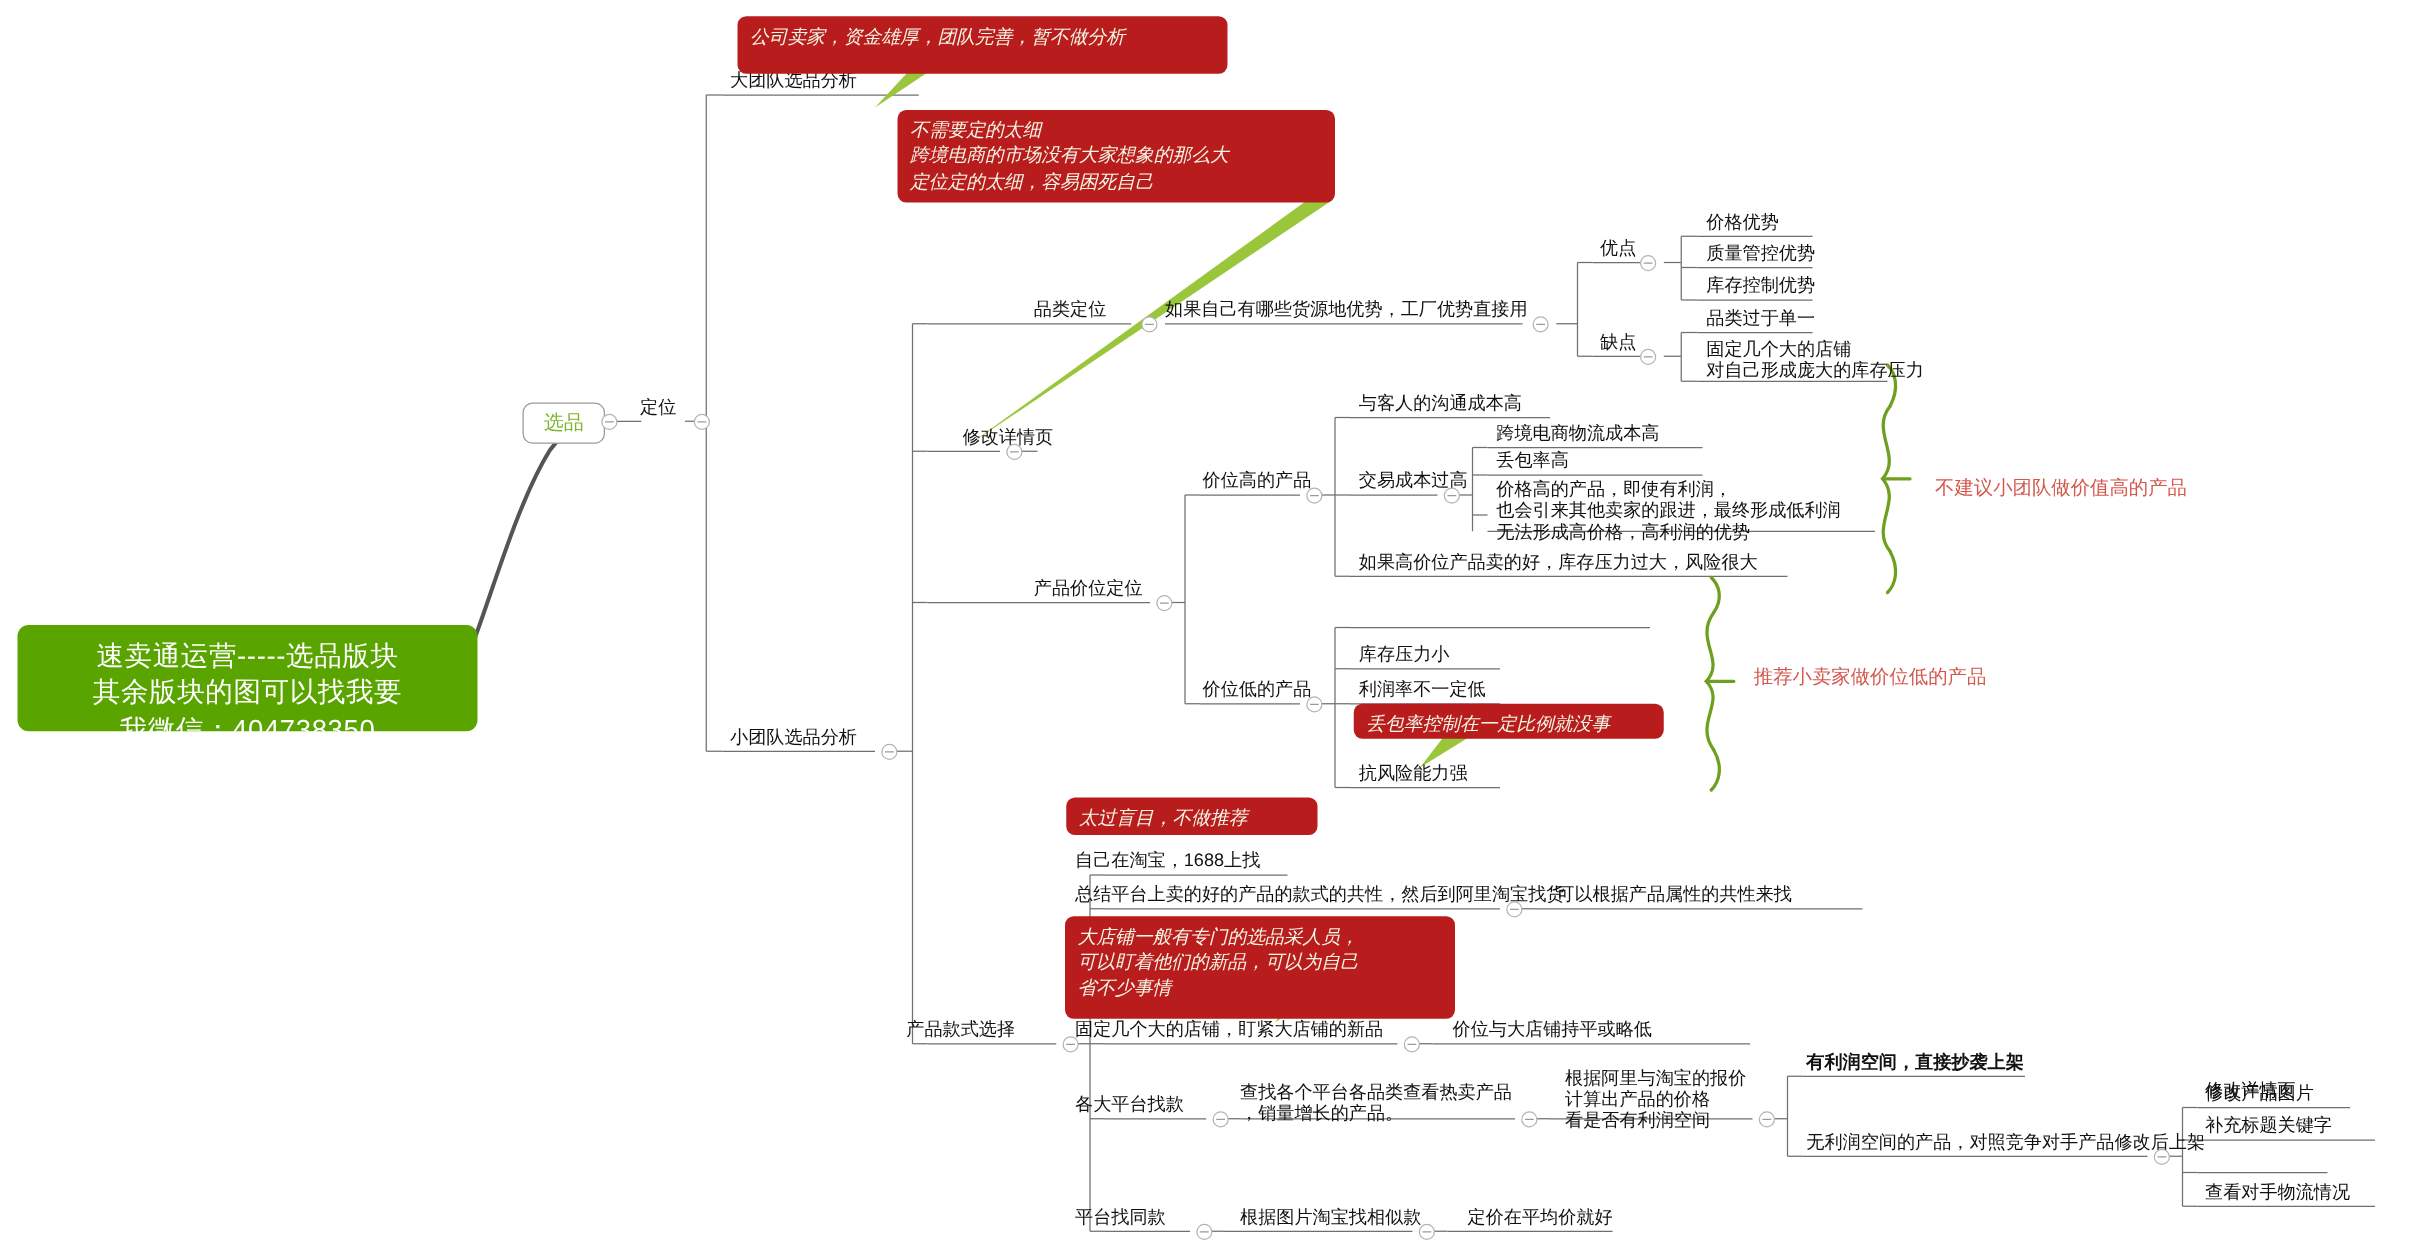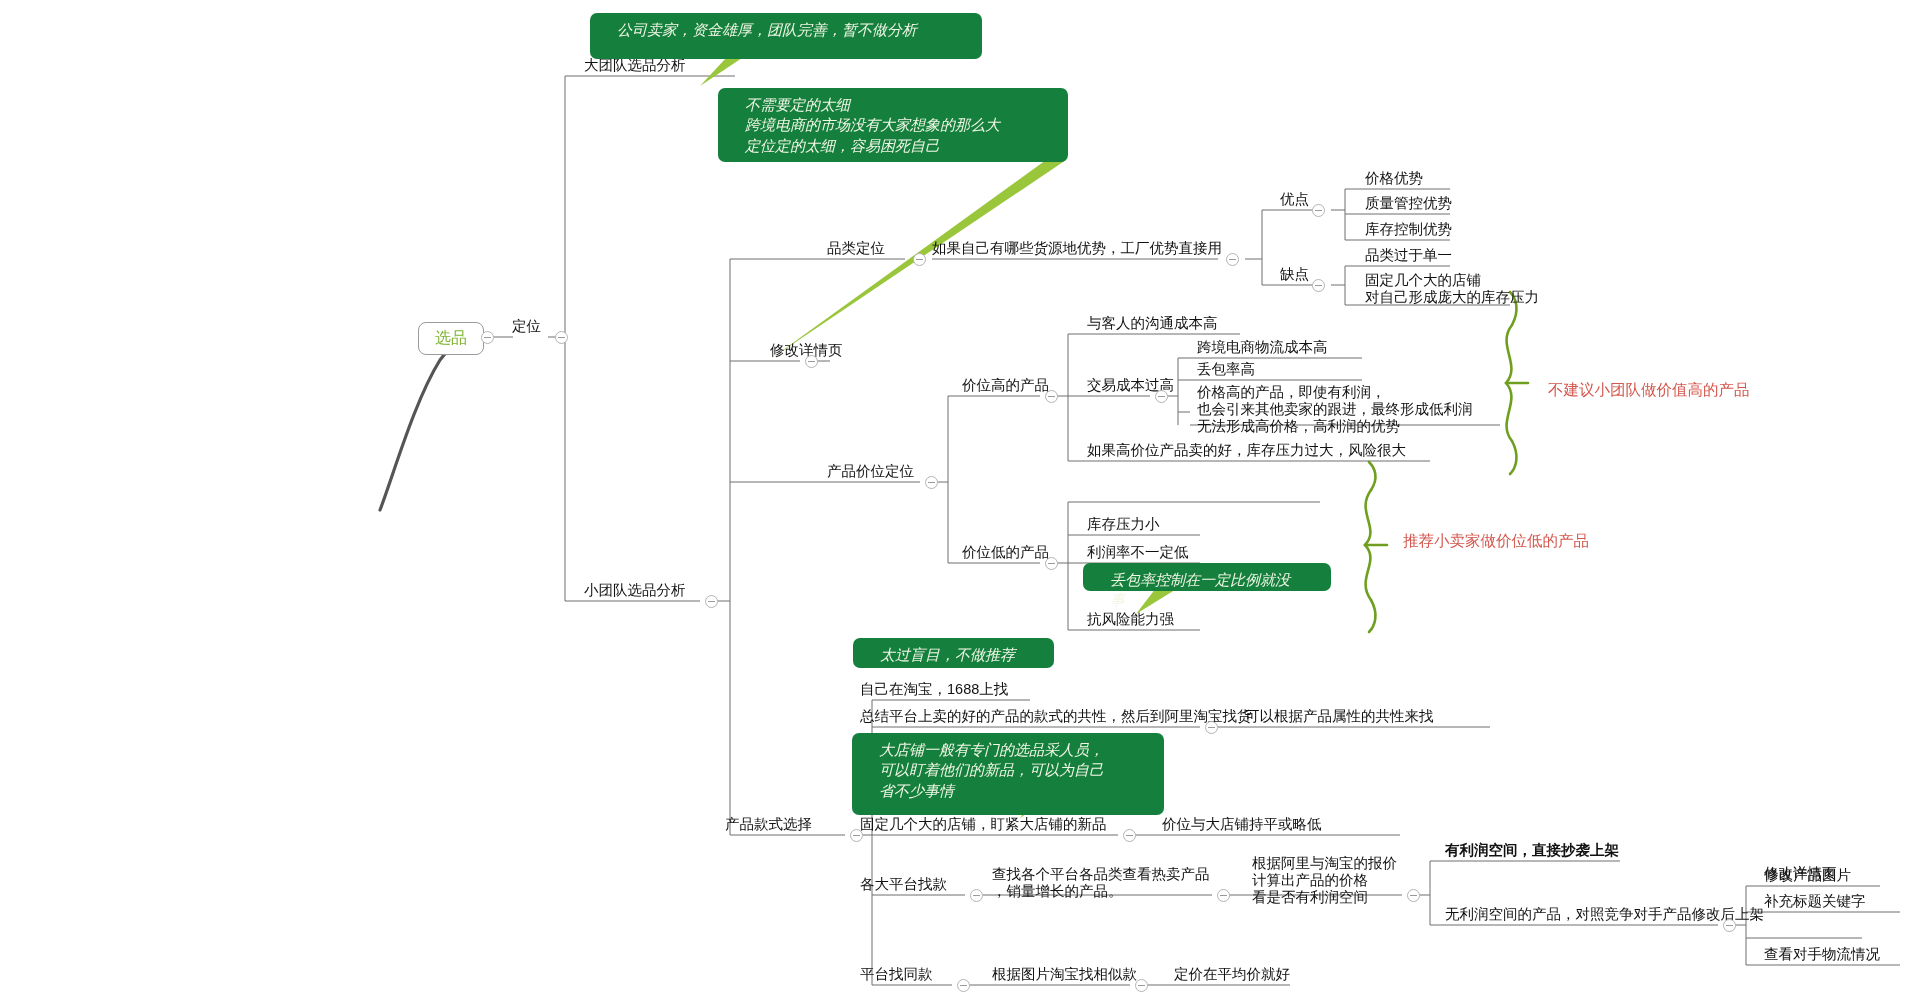--- a/index.html
+++ b/index.html
@@ -82,27 +82,27 @@
     left: 2px;
     top: 5px;
     width: 7px;
     height: 1px;
     background: #9a9a9a;
   }
 
   
   .callout {
     position: absolute;
-    background: #15803d;
+    background: #b91c1c;
     border-radius: 7px;
     color: #f2f7e6;
     font-style: italic;
     font-size: 15px;
     line-height: 1.35;
-    padding: 7px 27px;
+    padding: 7px 10px;
     box-sizing: border-box;
     white-space: pre-line;
   }
 
   
   .annot-red {
     position: absolute;
     color: #d4574d;
     font-size: 15.5px;
     white-space: nowrap;
@@ -273,20 +273,23 @@
 
     <g>
       <path d="M 726 58 L 742 58 L 700 86 Z" fill="#9ac63b"></path>
       <path d="M 1046 160 L 1066 160 L 772 358 Z" fill="#9ac63b"></path>
       <path d="M 1156 588 L 1178 588 L 1136 614 Z" fill="#9ac63b"></path>
       <path d="M 1000 640 L 1022 640 L 982 668 Z" fill="#9ac63b"></path>
       <path d="M 1040 790 L 1062 790 L 1020 818 Z" fill="#9ac63b"></path>
     </g>
   </svg>
 
+  <div class="root-box" style="left:14px; top:500px; width:368px; height:85px;">速卖通运营-----选品版块
+其余版块的图可以找我要
+我微信：404738350</div>
 
   <div class="center-node" style="left:418px; top:322px;">选品</div>
   <div class="toggle" style="left:481px; top:331px;"></div>
 
   <div class="topic nowrap" style="left:510px; top:318px;">定位</div>
   <div class="toggle" style="left:555px; top:331px;"></div>
 
   <div class="topic nowrap" style="left:582px; top:57px;">大团队选品分析</div>
 
   <div class="topic nowrap" style="left:582px; top:582px;">小团队选品分析</div>

